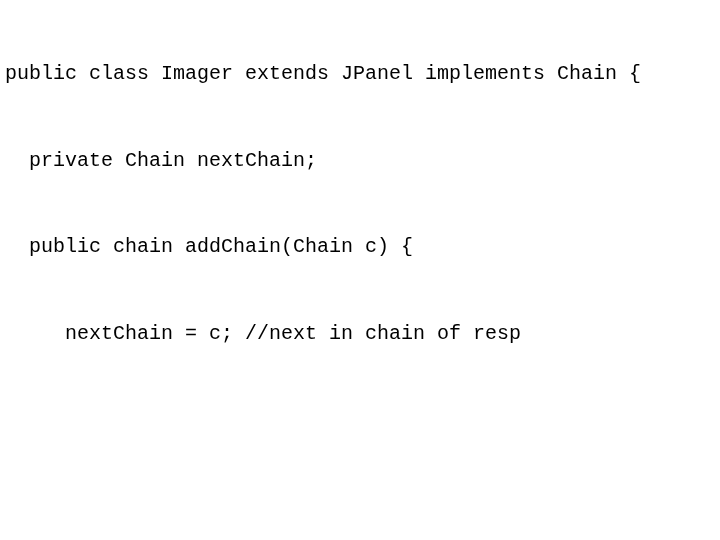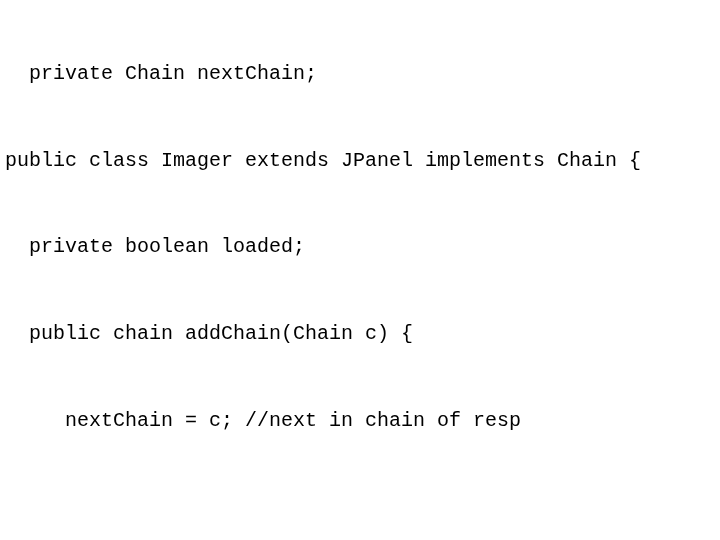--- a/index.html
+++ b/index.html
@@ -35,23 +35,22 @@
   }
   .code-line:empty::after {
     content: " ";
   }
 </style>
 </head>
 <body>
 
 <div id="slide">
   <div id="code-block">
+    <span class="code-line">public class Imager extends JPanel implements Chain {</span>
     <span class="code-line">  private Chain nextChain;</span>
-    <span class="code-line">public class Imager extends JPanel implements Chain {</span>
-    <span class="code-line">  private boolean loaded;</span>
     <span class="code-line">  public chain addChain(Chain c) {</span>
     <span class="code-line">     nextChain = c; //next in chain of resp</span>
     
     
     
     
     
     
     
     

